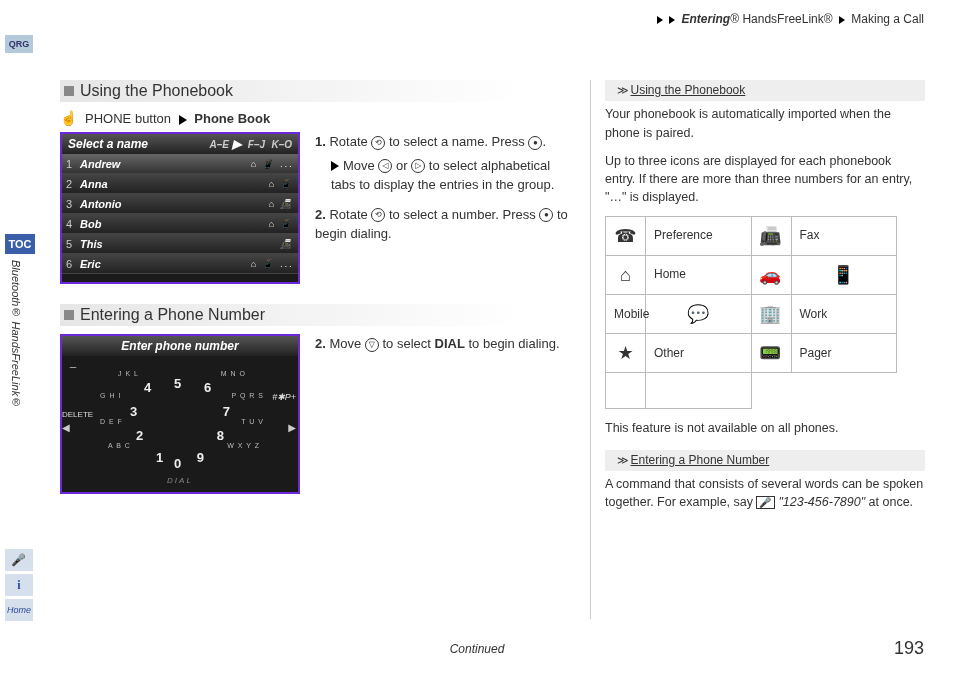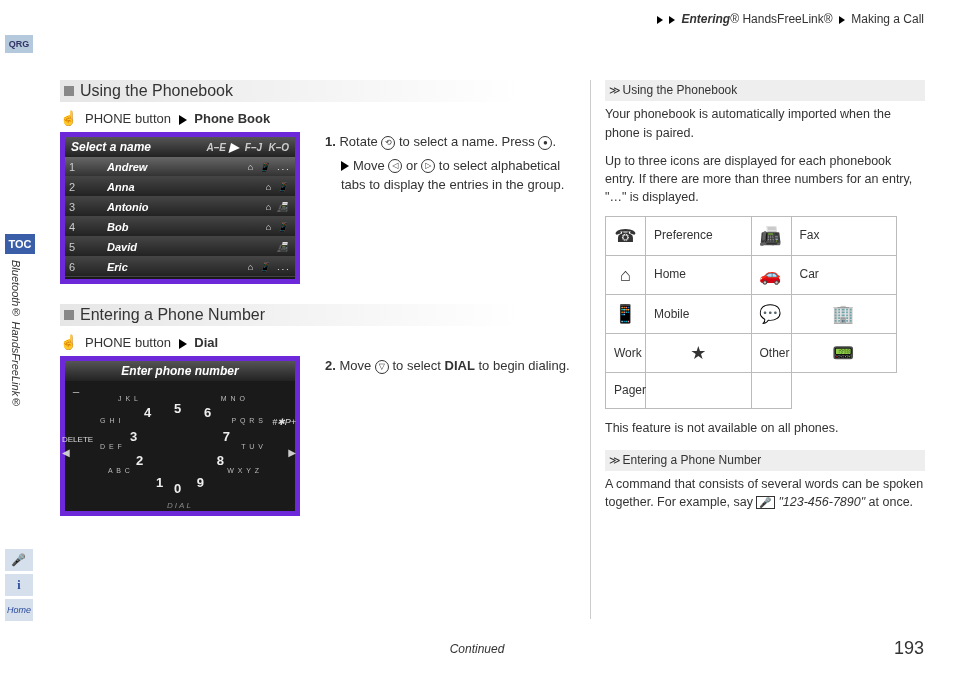--- a/index.html
+++ b/index.html
@@ -123,21 +123,21 @@
   .row {
     display:flex;
     gap:15px;
     margin-bottom: 20px;
   }
   .screenshot {
     background:#1a1a1a;
     color:#fff;
     font-family:"Arial",sans-serif;
     font-size:11px;
-    border: 5px solid #6d28d9;
+    border: 2px solid #6d28d9;
   }
   .screenshot.phonebook {
     width: 240px;
     height: 152px;
   }
   .screenshot .title-bar {
     display:flex;
     justify-content:space-between;
     padding:3px 6px;
     font-style:italic;
@@ -154,28 +154,28 @@
     display:flex;
     align-items:center;
     border-bottom:1px solid #444;
     padding:1px 4px;
     height:20px;
     background:linear-gradient(#444,#222);
     font-style: italic;
   }
   .pb-row.first { background: linear-gradient(#666,#333); }
   .pb-row .num { width:14px; color:#ccc; font-style:normal;}
-  .pb-row .name { flex:1; font-weight:bold;margin-left:24px; }
+  .pb-row .name { flex:1; font-weight:bold; }
   .pb-row .icons { font-size:9px; letter-spacing:2px;}
   .steps {
     flex:1;
     font-size:13px;
     line-height:1.5;
   }
-  .steps .step { margin-bottom: 10px; margin-left: 10px; }
+  .steps .step { margin-bottom: 10px; }
   .steps .tri {
     display:inline-block;
     width:0;height:0;
     border-top:5px solid transparent;
     border-bottom:5px solid transparent;
     border-left:8px solid #000;
     margin-right:4px;
     vertical-align:middle;
   }
   .knob-icon {
@@ -252,23 +252,24 @@
   .sidebar {
     position:absolute;
     top:80px;
     left:605px;
     width:320px;
     font-size:12.5px;
     line-height:1.45;
   }
   .side-head {
     background:#eee;
-    padding:2px 4px;
+    padding:2px 12px;
     font-size:12px;
     margin-bottom:4px;
+    text-decoration:underline;
   }
   .side-head .chev {
     display:inline-block;
     font-size:11px;
     margin-right:2px;
   }
   .sidebar p { margin:0 0 10px 0; }
   .icon-table {
     display:grid;
     grid-template-columns: 40px 1fr 40px 1fr;
@@ -369,46 +370,43 @@
           <span class="name">Antonio</span>
           <span class="icons">⌂ 📠</span>
         </div>
       <div class="pb-row">
           <span class="num">4</span>
           <span class="name">Bob</span>
           <span class="icons">⌂ 📱</span>
         </div>
       <div class="pb-row">
           <span class="num">5</span>
-          <span class="name">David</span>
+          <span class="name">This</span>
           <span class="icons">📠</span>
         </div>
       <div class="pb-row">
           <span class="num">6</span>
           <span class="name">Eric</span>
           <span class="icons">⌂ 📱 ...</span>
         </div>
     </div>
     <div class="steps">
       <div class="step">
         <b>1.</b> <span>Rotate </span><span class="knob-icon">⟲</span><span> to select a name. Press </span><span class="knob-icon">●</span><span>.</span>
         <div style="padding-left:16px;margin-top:4px;">
           <span class="tri"></span><span>Move </span><span class="knob-icon">◁</span><span> or </span><span class="knob-icon">▷</span><span> to select alphabetical tabs to display the entries in the group.</span>
         </div>
       </div>
+      <div class="step">
+        <b>2.</b> <span>Rotate </span><span class="knob-icon">⟲</span><span> to select a number. Press </span><span class="knob-icon">●</span><span> to begin dialing.</span>
+      </div>
     </div>
   </div>
 
   <div class="sec-head"><span class="sq"></span><span>Entering a Phone Number</span></div>
-  <div class="nav-path">
-    <span class="finger">☝</span>
-    <span>PHONE button</span>
-    <span class="tri"></span>
-    <b>Dial</b>
-  </div>
   <div class="row">
     <div class="screenshot dialer">
       <div class="title-bar">Enter phone number</div>
       <div class="under">_</div>
       <div class="dial-wheel">
         <span class="delete">DELETE</span>
           <span style="position:absolute;left:-28px;top:52px;color:#ccc;font-size:10px;">◀</span>
         <span class="sp">#✱P+</span>
           <span style="position:absolute;right:-26px;top:52px;color:#ccc;font-size:10px;">▶</span>
 
@@ -444,21 +442,20 @@
   <p>Your phonebook is automatically imported when the phone is paired.</p>
   <p>Up to three icons are displayed for each phonebook entry. If there are more than three numbers for an entry, "…" is displayed.</p>
   <div class="icon-table">
     <div class="ic">☎</div>
       <div>Preference</div>
     <div class="ic">📠</div>
       <div>Fax</div>
     <div class="ic">⌂</div>
       <div>Home</div>
     <div class="ic">🚗</div>
-      <div>Car</div>
     <div class="ic">📱</div>
       <div>Mobile</div>
     <div class="ic">💬</div>
     <div class="ic">🏢</div>
       <div>Work</div>
     <div class="ic">★</div>
       <div>Other</div>
     <div class="ic">📟</div>
       <div>Pager</div>
     <div class="empty"></div>

